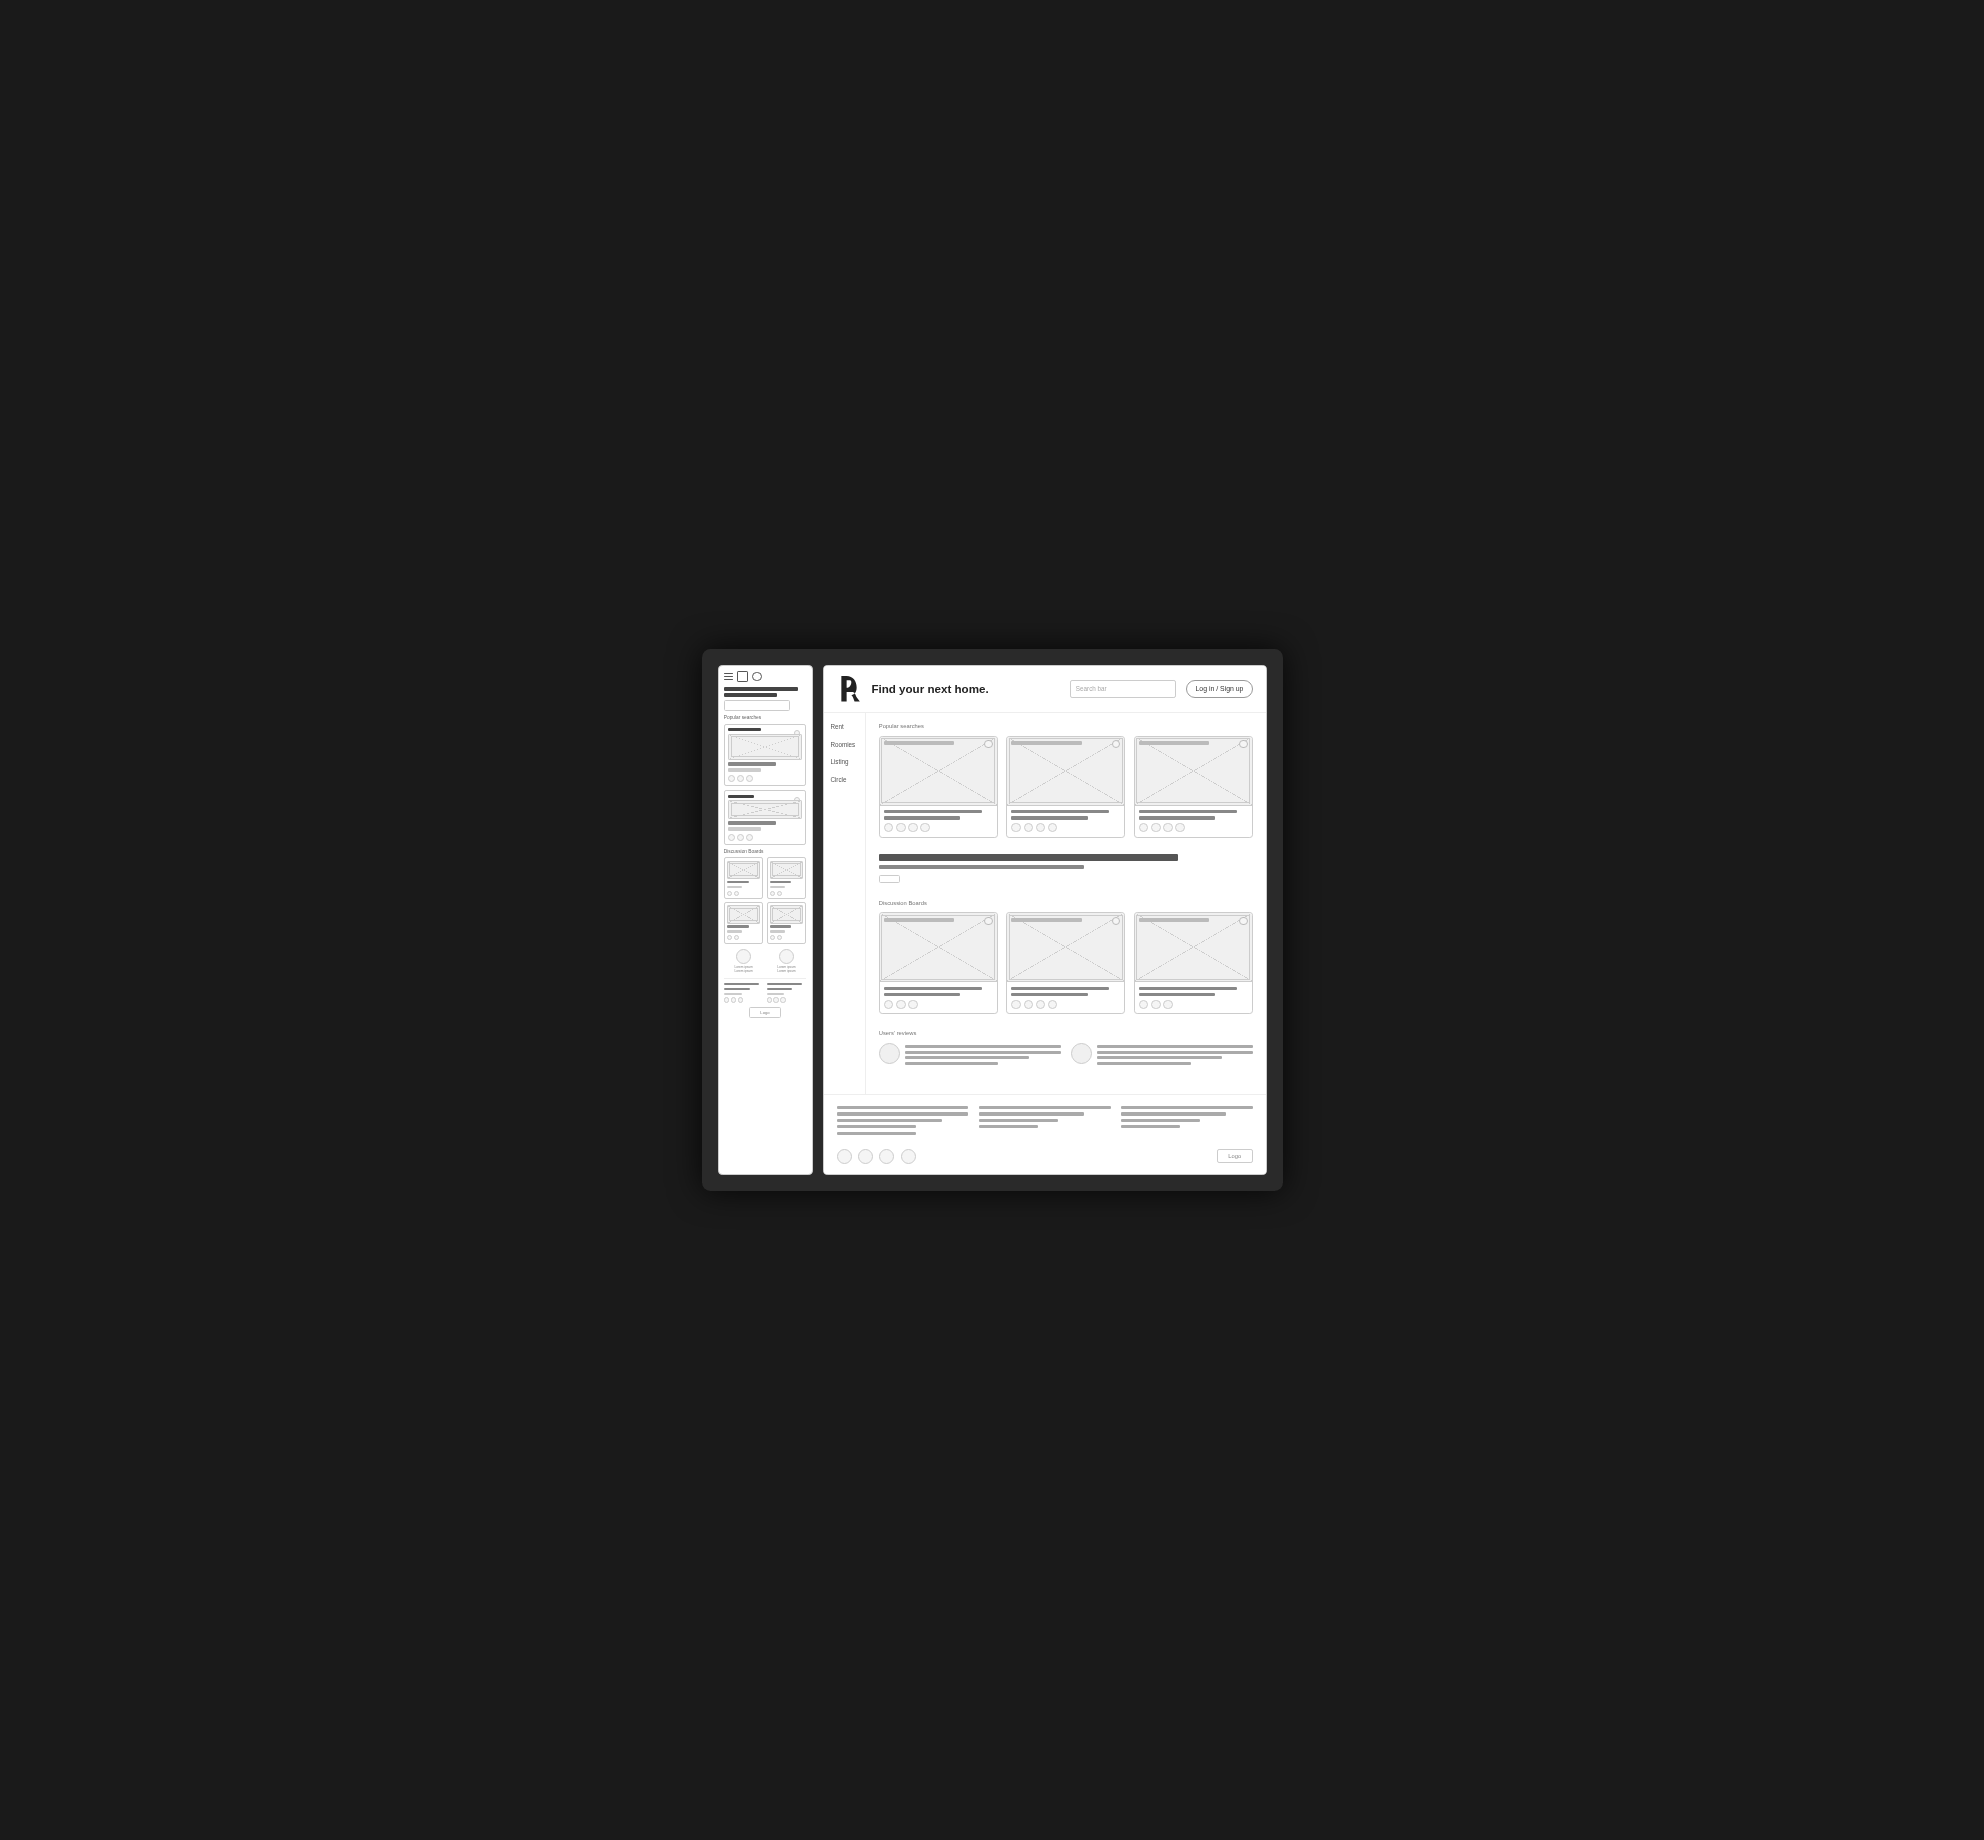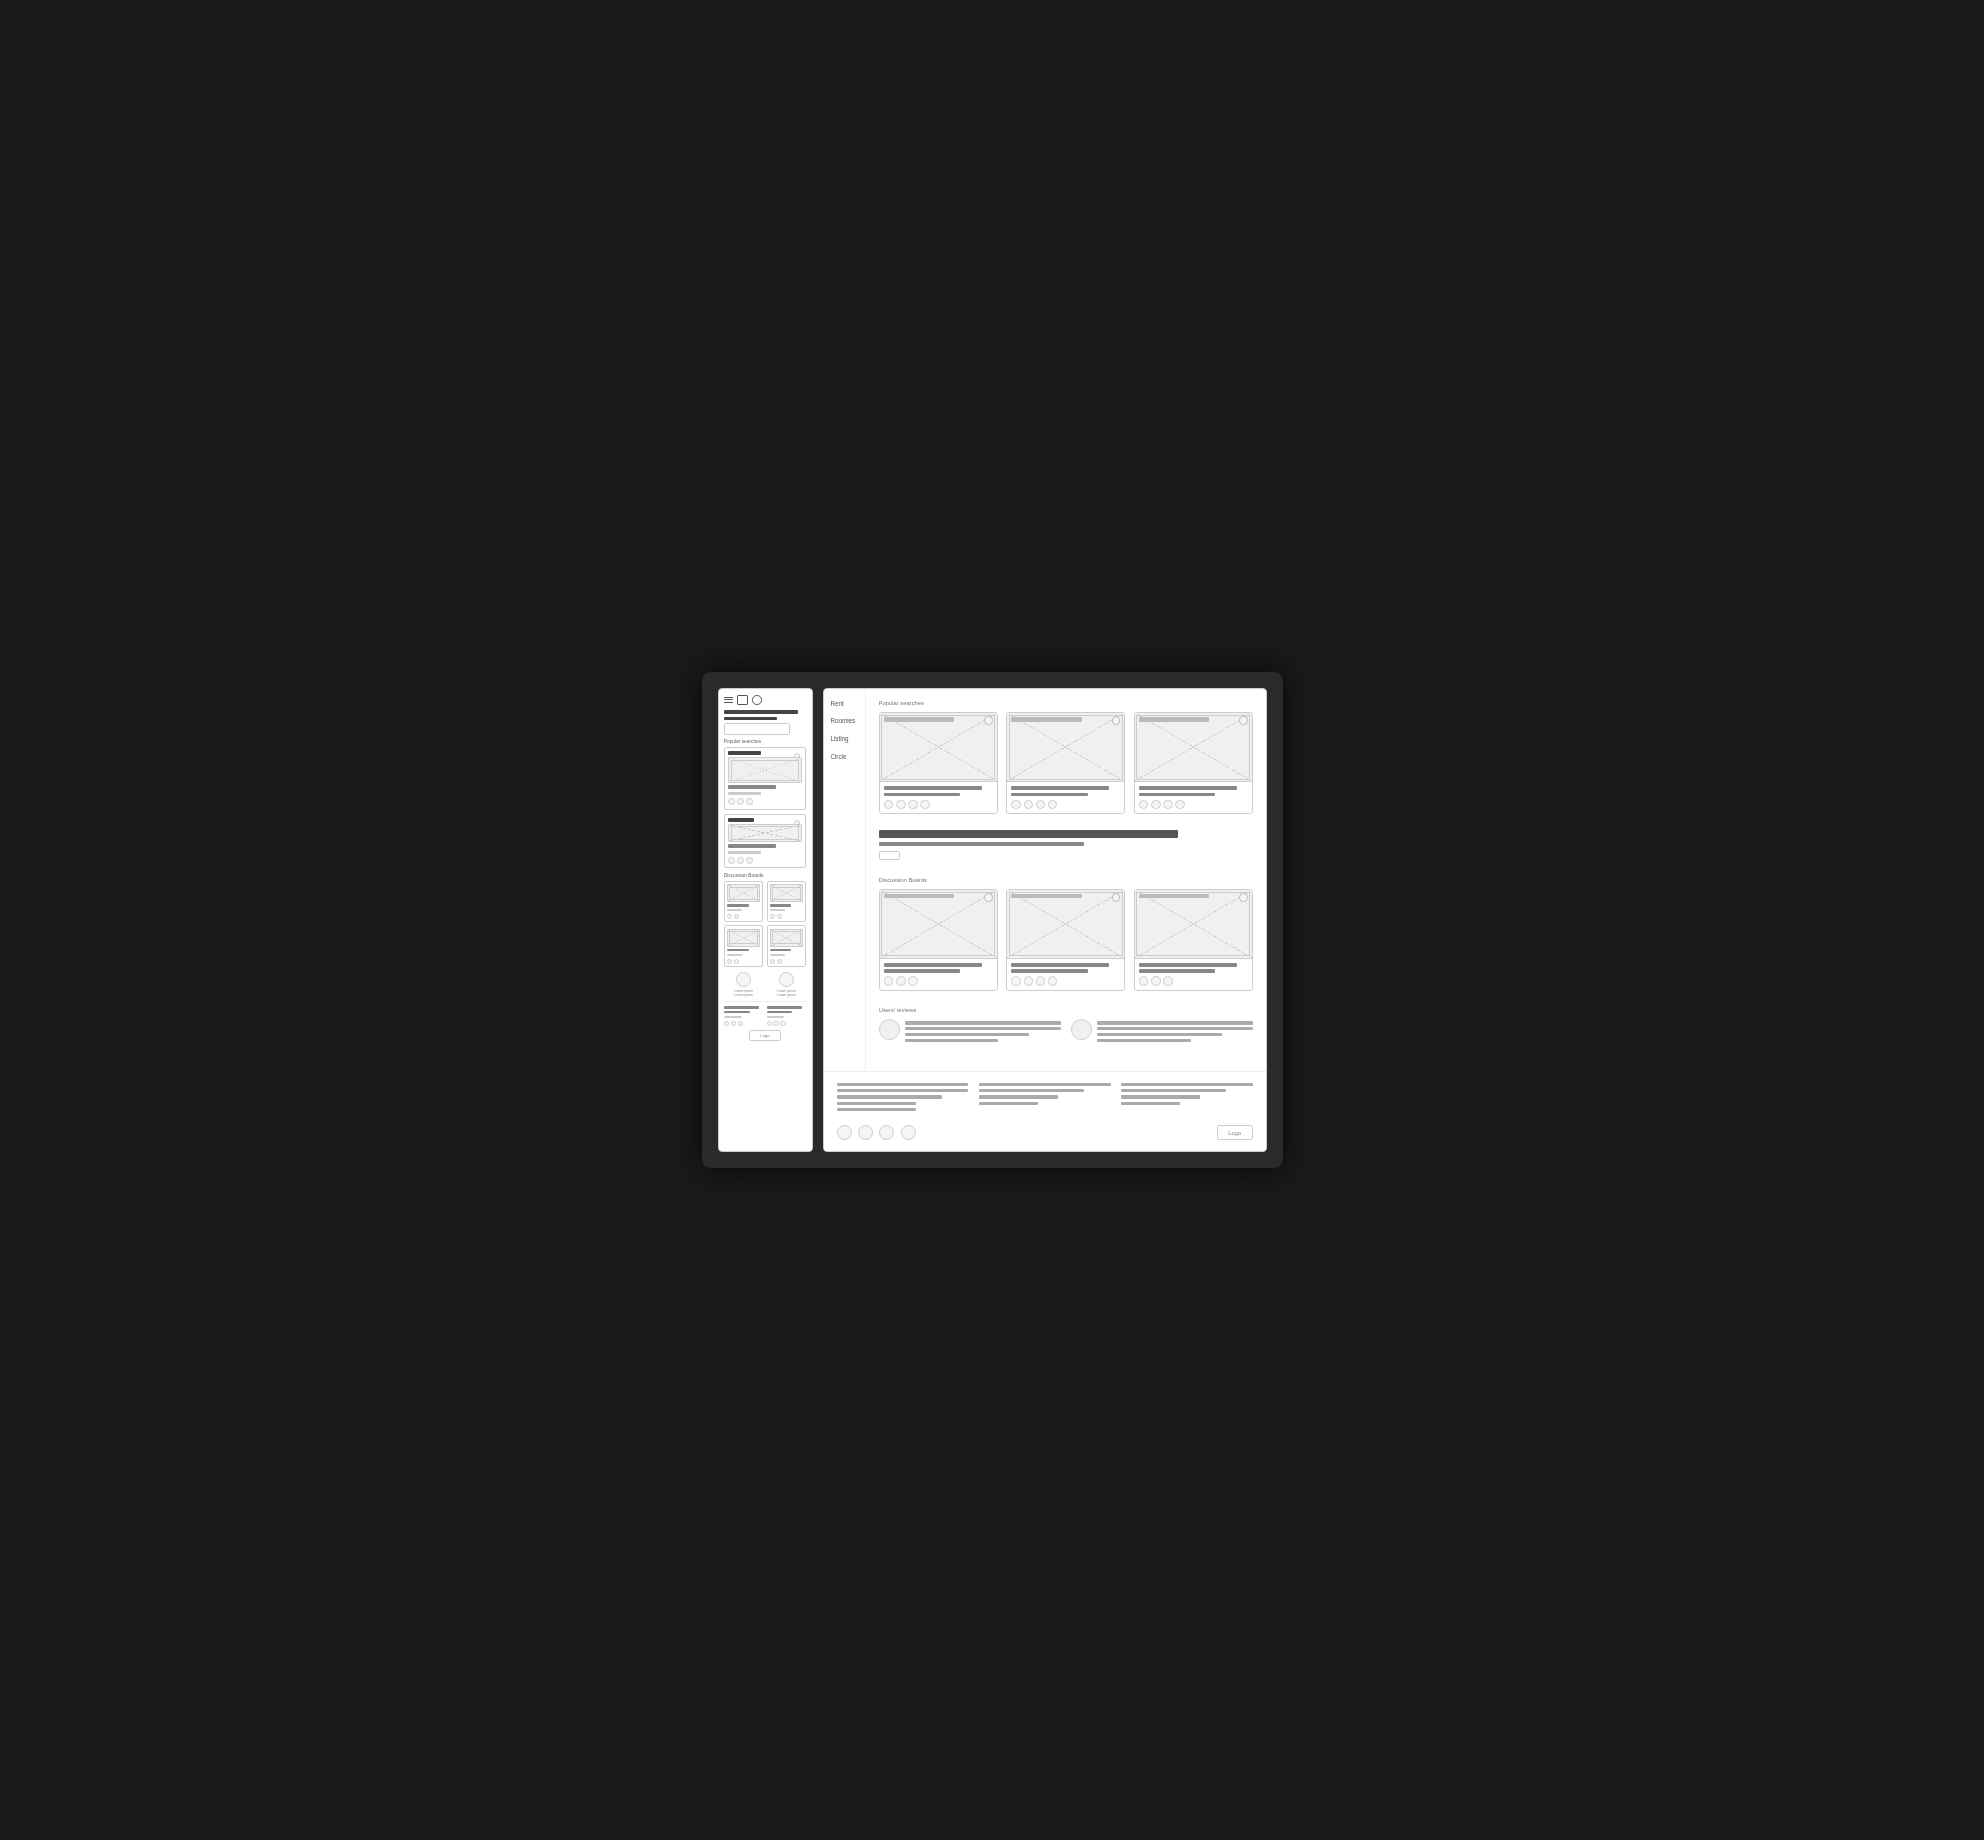--- a/index.html
+++ b/index.html
@@ -675,20 +675,34 @@
         </div>
       </div>
       <div style="text-align:center;">
         <div class="logo-btn">Logo</div>
       </div>
     </div>
   </div>
 
   <div class="right-panel">
 
+    <div class="desktop-header">
+
+      <svg class="logo-r" viewBox="0 0 45 55" fill="none" xmlns="http://www.w3.org/2000/svg">
+        <path d="M8 4 C8 4 8 52 8 52 L18 52 L18 34 L28 34 C34 34 34 38 37 44 L43 52 L43 52 L33 52 C31 47 30 43 27 40 C35 38 37 32 37 25 C37 14 30 4 18 4 Z M18 12 L24 12 C30 12 26 26 20 26 L18 26 Z" fill="#222"></path>
+      </svg>
+
+      <div class="header-tagline">Find your next home.</div>
+
+      <div class="header-search">
+        <span style="color:#aaa;font-size:6.3px;">Search bar</span>
+      </div>
+
+      <div class="header-login-btn">Log in / Sign up</div>
+    </div>
 
     <div class="desktop-body">
 
       <div class="desktop-nav">
         <div class="nav-item">Rent</div>
         <div class="nav-item">Roomies</div>
         <div class="nav-item">Listing</div>
         <div class="nav-item">Circle</div>
       </div>
 

